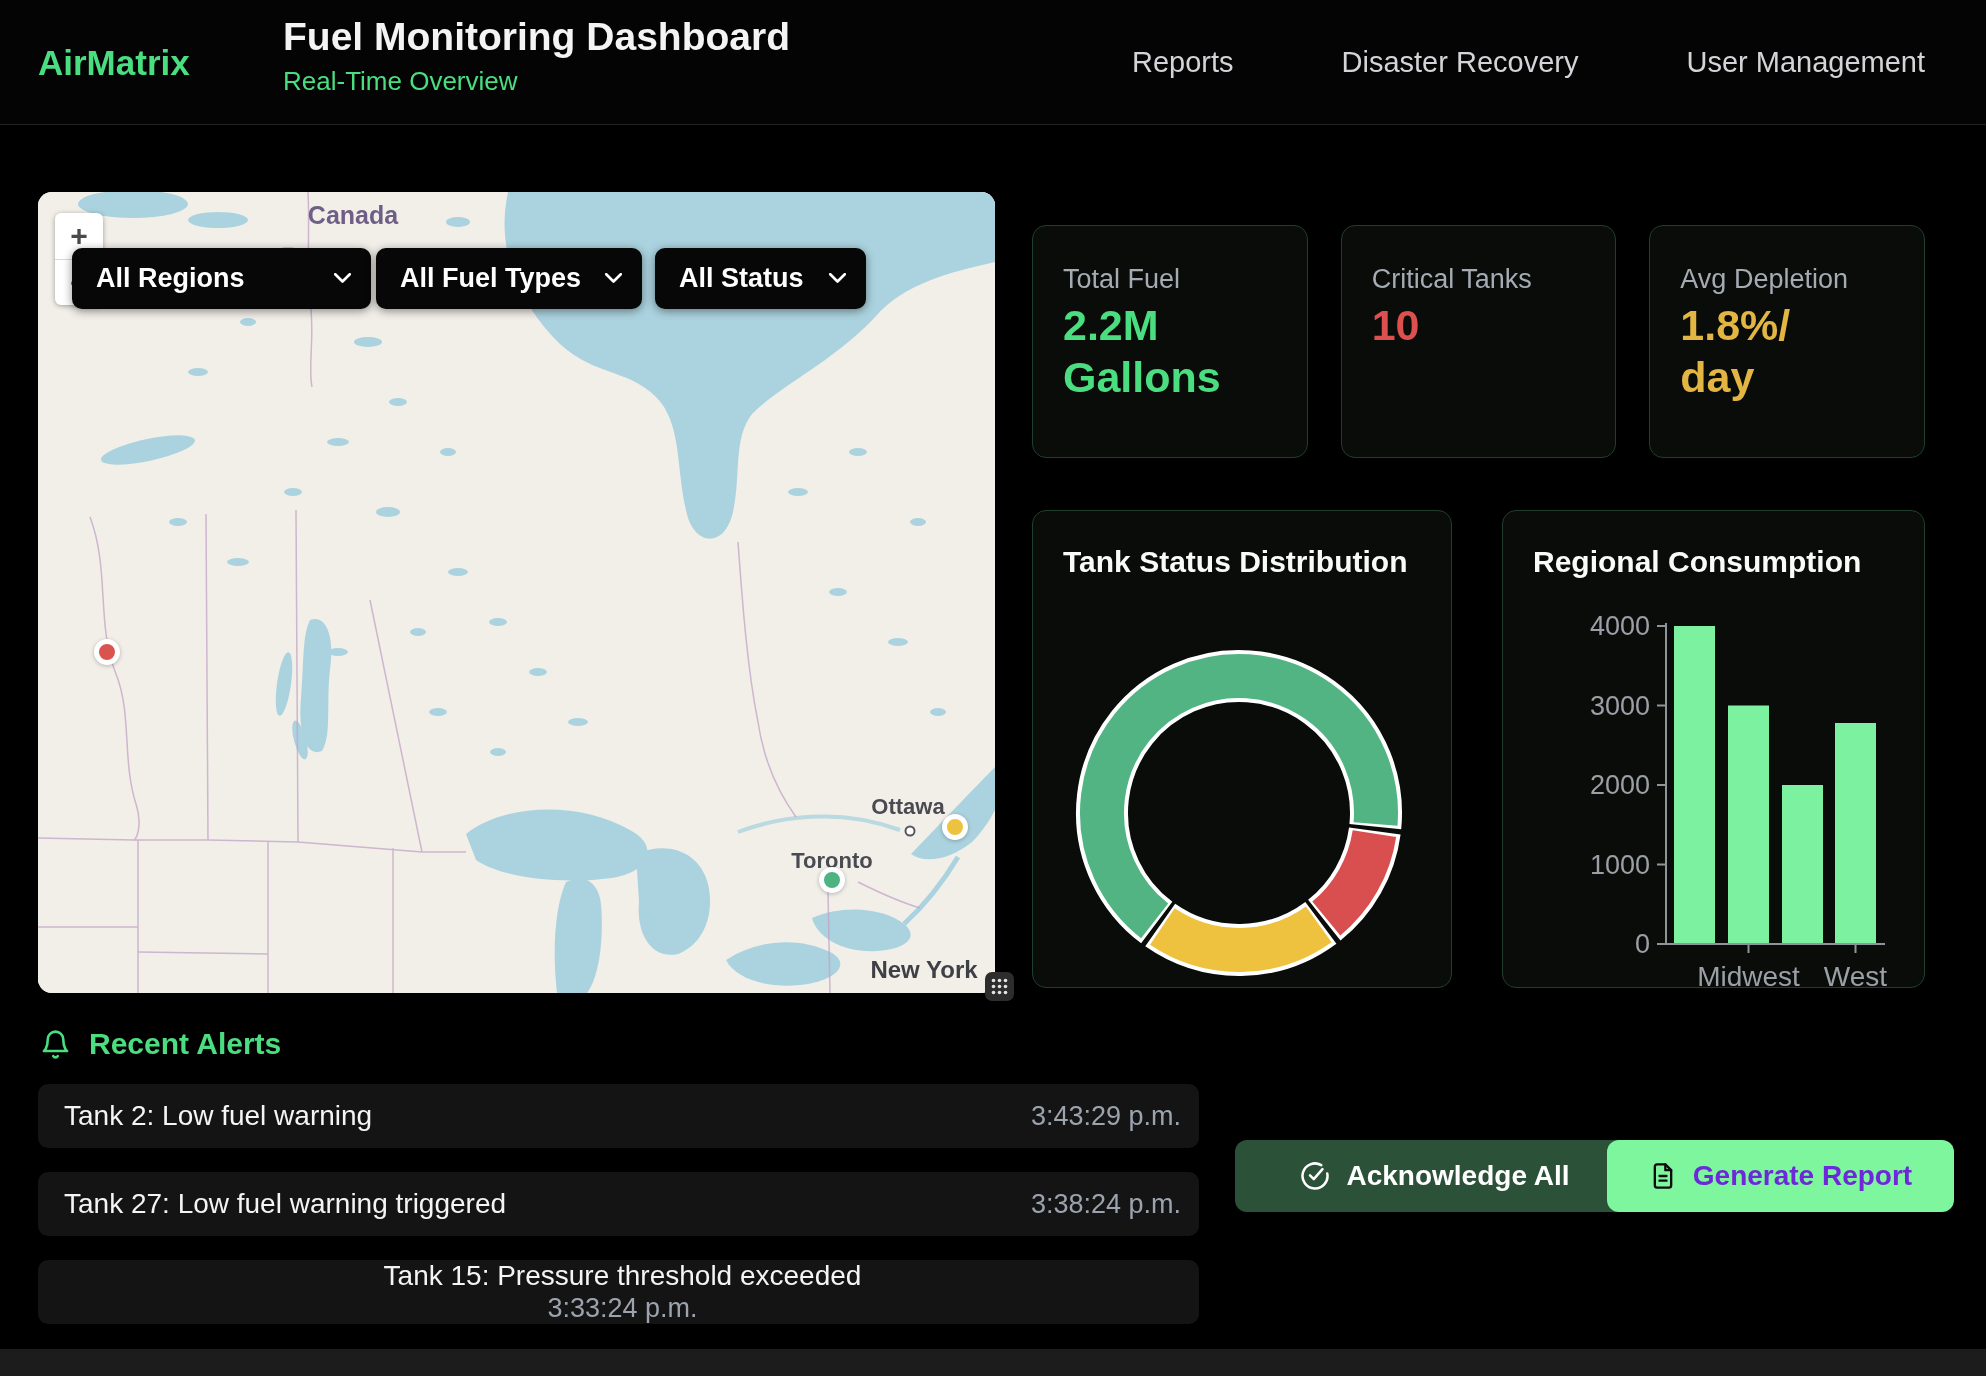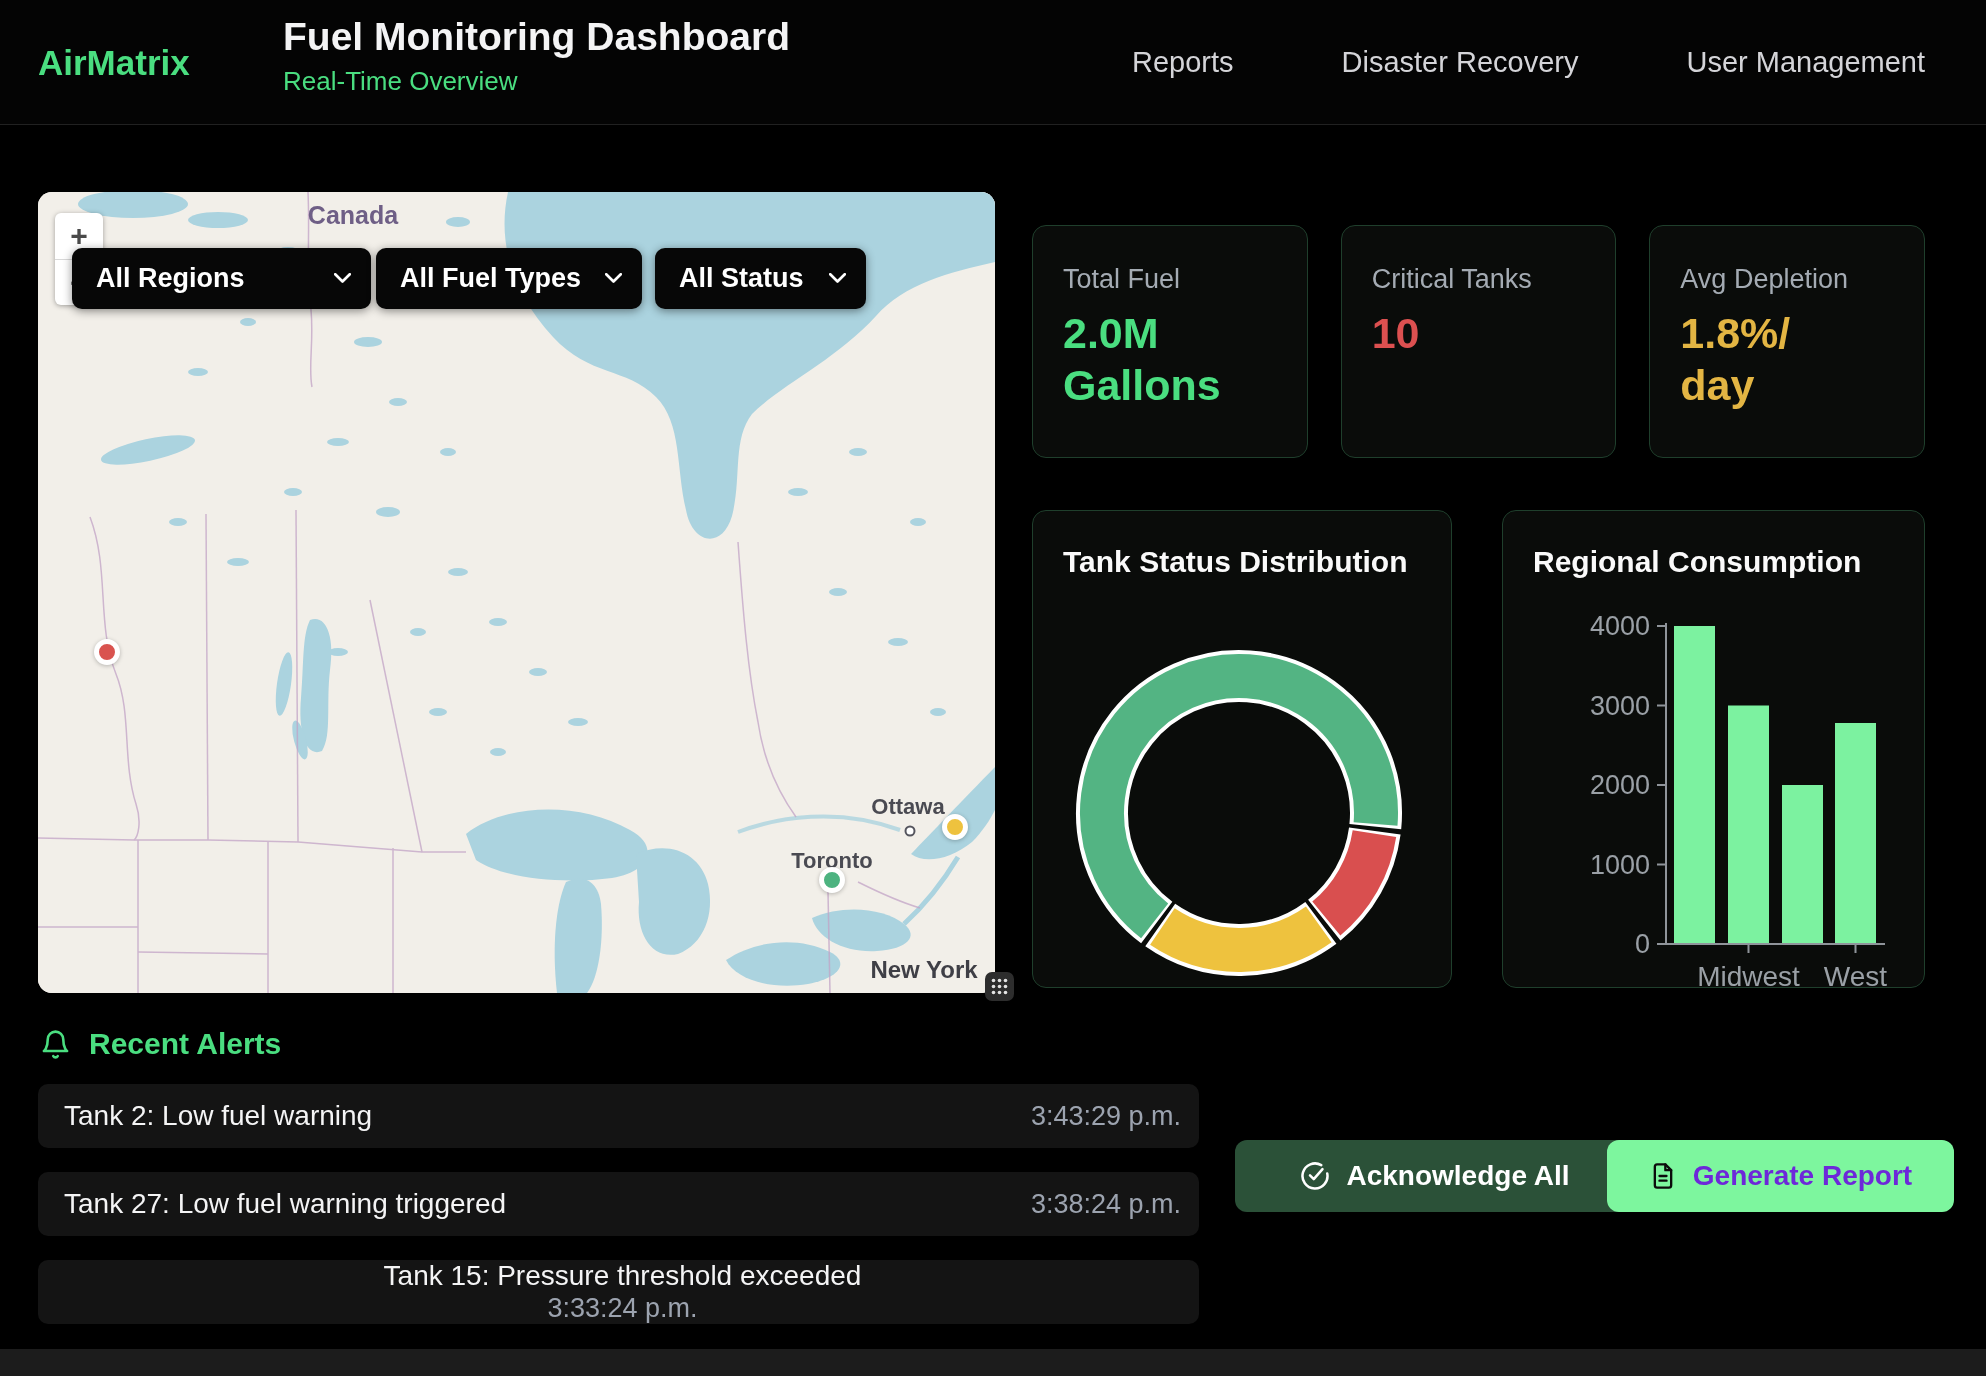--- a/index.html
+++ b/index.html
@@ -37,21 +37,21 @@
   .marker-layer{position:absolute;left:0;top:0;width:100%;height:100%;z-index:4;}
   .map-marker{position:absolute;width:26px;height:26px;border:5px solid #fff;border-radius:50%;
               transform:translate(-50%,-50%);box-shadow:0 1px 4px rgba(0,0,0,.25);cursor:pointer;}
   .grid-handle{position:absolute;left:985px;top:972px;width:29px;height:29px;background:#2d2d2d;
                border-radius:7px;display:flex;align-items:center;justify-content:center;z-index:5;cursor:grab;}
 
   
   .stats-row{position:absolute;left:1032px;top:225px;width:893px;height:233px;display:flex;gap:33px;}
   .stat-card{flex:1;background:#0a0c0a;border:1px solid #1f3f2c;border-radius:14px;
              padding:38px 24px 0 30px;}
-  .stat-label{font-size:27px;color:#a4abb3;font-weight:500;margin-bottom:12px;}
+  .stat-label{font-size:27px;color:#a4abb3;font-weight:500;margin-bottom:4px;}
   .stat-value{font-size:43px;font-weight:700;line-height:1.22;width:180px;}
 
   .chart-card{position:absolute;background:#0a0c0a;border:1px solid #1f3f2c;border-radius:14px;}
   .donut-card{left:1032px;top:510px;width:420px;height:478px;}
   .bars-card{left:1502px;top:510px;width:423px;height:478px;}
   .chart-title{position:absolute;left:30px;top:34px;font-size:30px;font-weight:700;color:#fafafa;z-index:1;}
   .chart-svg{position:absolute;left:0;top:0;}
 
   
   .alerts-title-row{position:absolute;left:40px;top:1022px;display:flex;align-items:center;gap:18px;height:44px;}
@@ -209,21 +209,21 @@
         <circle cx="3.5" cy="15.5" r="1.8"></circle>
           <circle cx="9.5" cy="15.5" r="1.8"></circle>
           <circle cx="15.5" cy="15.5" r="1.8"></circle>
       </g>
     </svg>
   </div>
 
   <div class="stats-row">
     <div class="stat-card">
       <div class="stat-label">Total Fuel</div>
-      <div class="stat-value" style="color: rgb(74, 222, 128);">2.0M Gallons</div>
+      <div class="stat-value" style="color: rgb(74, 222, 128);">2.2M Gallons</div>
     </div>
     <div class="stat-card">
       <div class="stat-label">Critical Tanks</div>
       <div class="stat-value" style="color: rgb(220, 80, 80);">10</div>
     </div>
     <div class="stat-card">
       <div class="stat-label">Avg Depletion</div>
       <div class="stat-value" style="color: rgb(227, 181, 67);">1.8%/ day</div>
     </div>
   </div>

